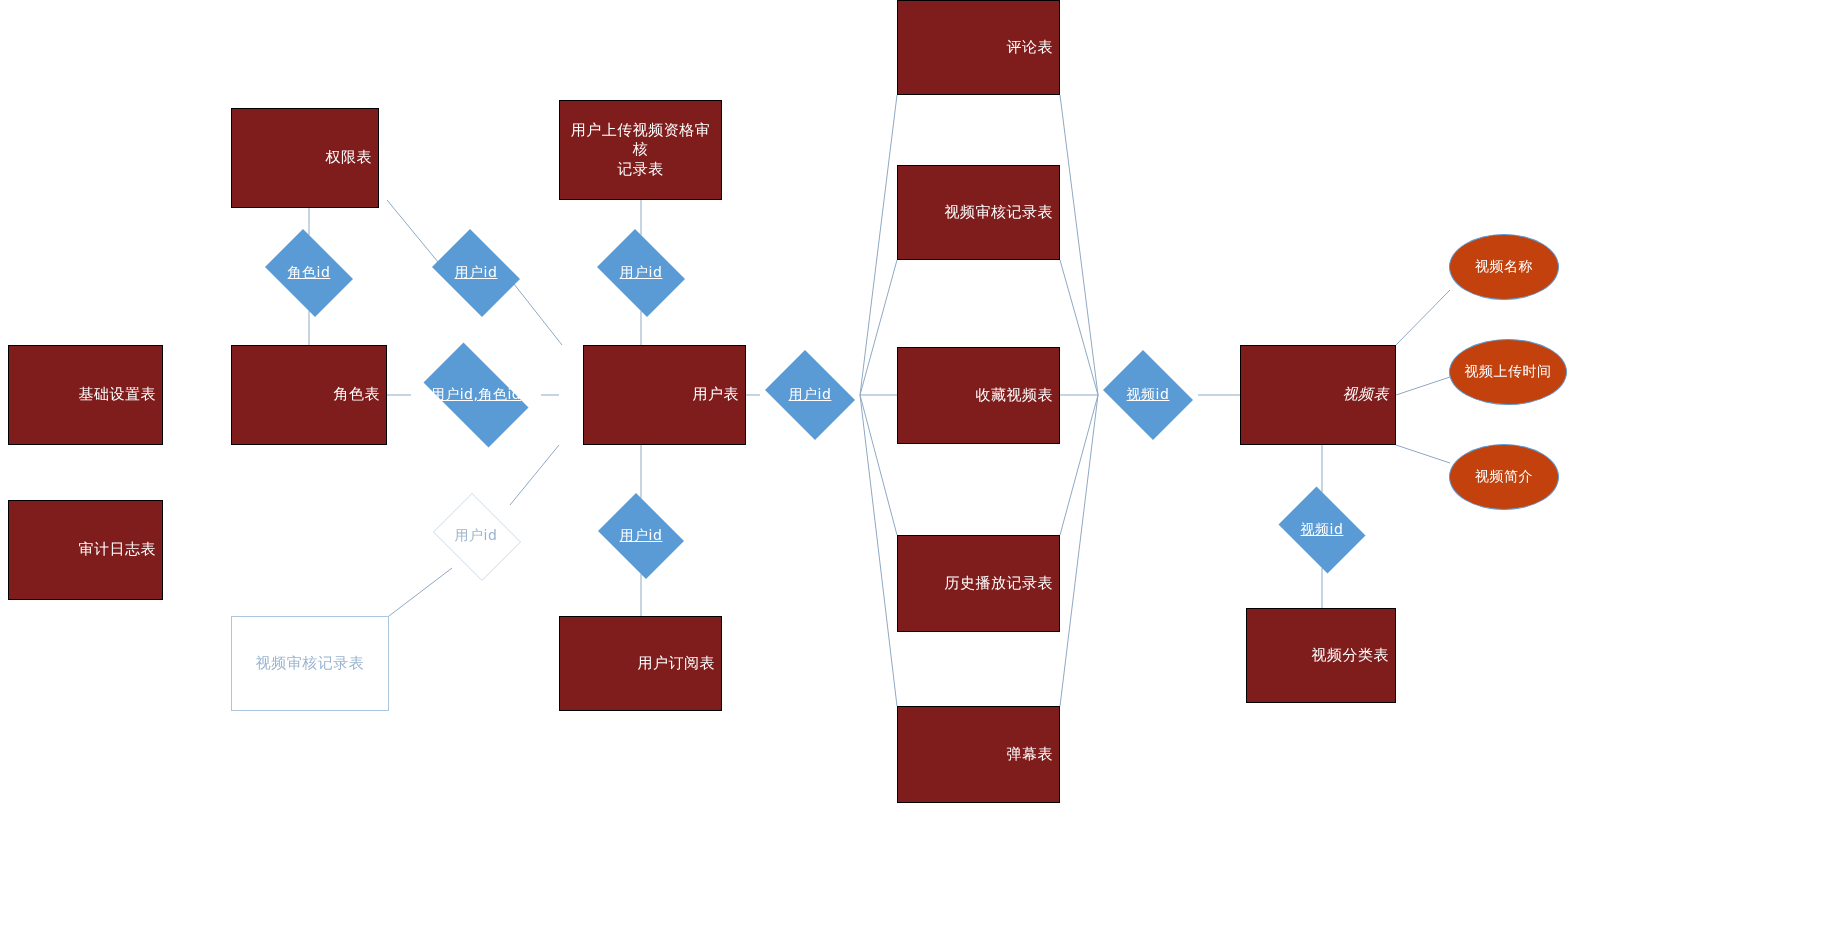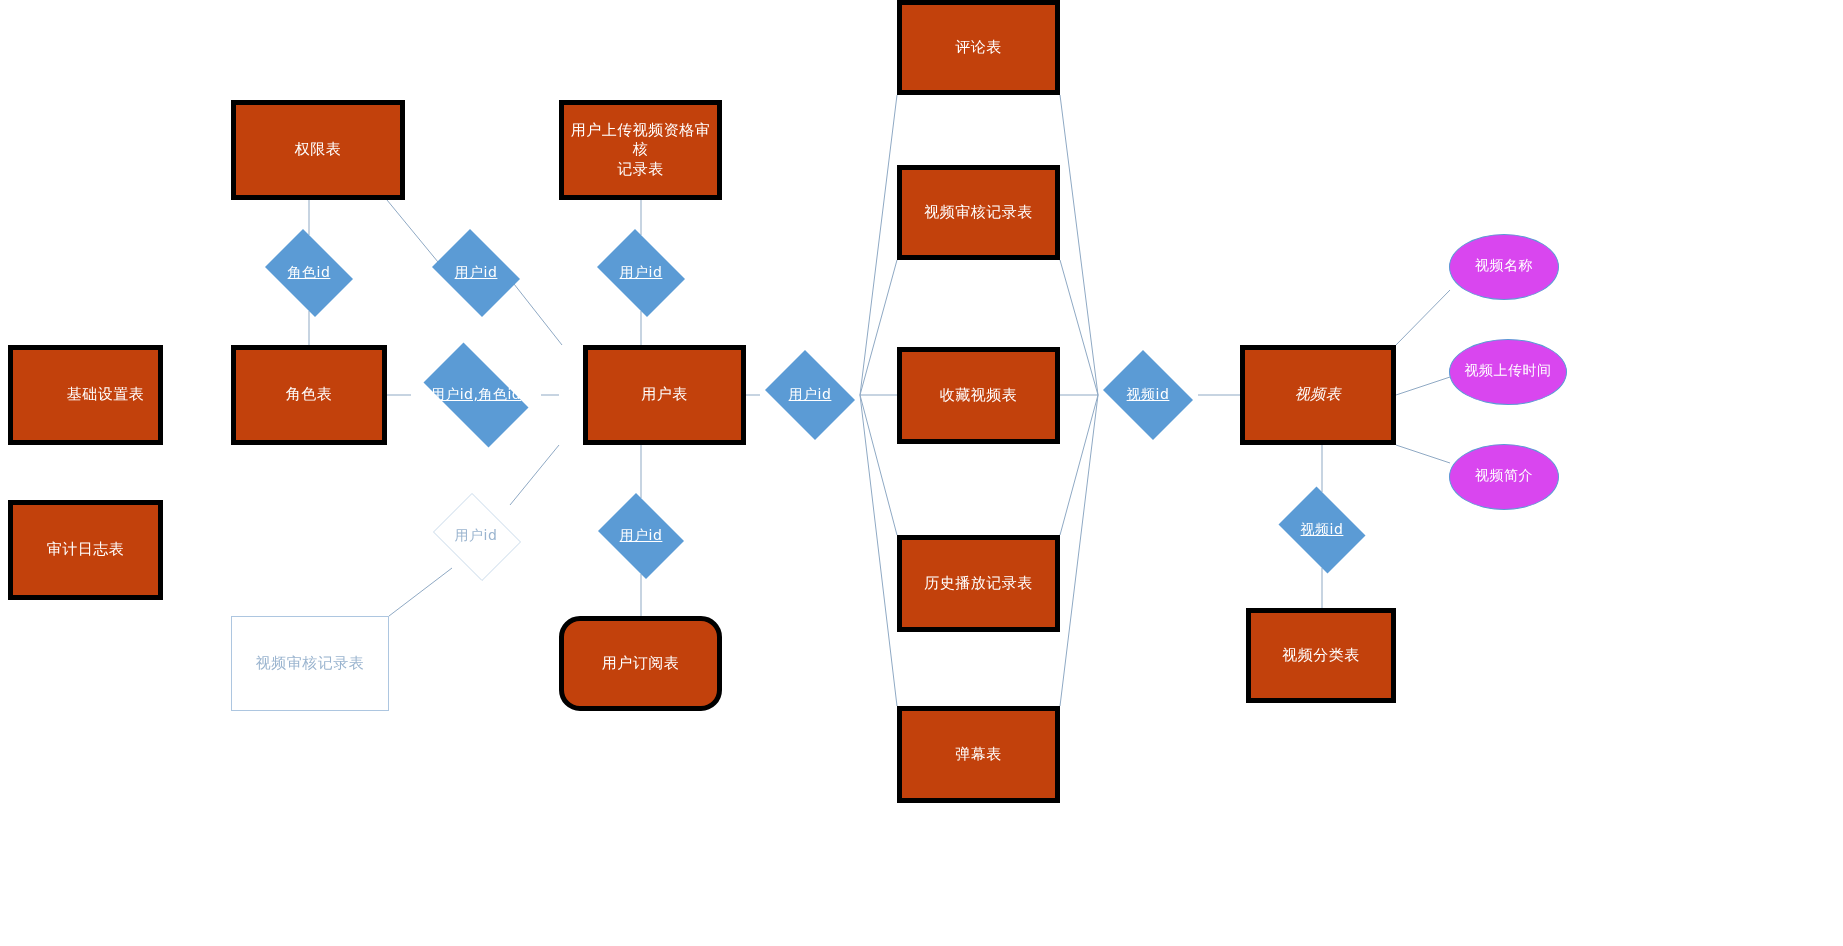--- a/index.html
+++ b/index.html
@@ -32,22 +32,23 @@
     display: flex;
     align-items: center;
     justify-content: center;
     text-align: center;
     line-height: 1.28;
     color: #ffffff;
     font-size: 15px;
     letter-spacing: 0.5px;
   }
   .entity {
-    background: #c2410c;
-    border: 5px solid #000000;
+    background: #7f1d1d;
+    border: 1px solid #000000;
+    justify-content: flex-end;
   }
   .entity-ghost {
     background: #ffffff;
     border: 1px solid #adc6e0;
     color: #9ab4cf;
   }
   .rel {
     background: transparent;
     border: none;
     text-decoration: underline;
@@ -68,25 +69,24 @@
   .rel-ghost .lbl {
     color: #9ab4cf;
   }
   .rel .lbl {
     position: relative;
     z-index: 3;
     white-space: nowrap;
     font-size: 14px;
   }
   .attr {
-    background: #d946ef;
+    background: #c2410c;
     border: 1px solid #5b9bd5;
     border-radius: 50%;
     font-size: 14px;
-    font-family: Liberation Mono, monospace;
   }
   .txt {
     position: relative;
     z-index: 2;
     padding: 0 6px;
     white-space: pre-line;
   }
 </style>
 </head>
 <body style="background: rgb(255, 255, 255);">
@@ -123,37 +123,37 @@
       <polyline points="1322,445 1322,492" fill="none" stroke="#8fa9c4" stroke-width="1"></polyline>
       <polyline points="1322,568 1322,608" fill="none" stroke="#8fa9c4" stroke-width="1"></polyline>
     </svg>
   <div id="nodes">
       <div class="node entity" style="left: 8px; top: 345px; width: 155px; height: 100px; padding-left: 40px;">
         <span class="txt">基础设置表</span>
       </div>
       <div class="node entity" style="left: 8px; top: 500px; width: 155px; height: 100px;">
         <span class="txt">审计日志表</span>
       </div>
-      <div class="node entity" style="left: 231px; top: 100px; width: 174px; height: 100px;">
+      <div class="node entity" style="left: 231px; top: 108px; width: 148px; height: 100px;">
         <span class="txt">权限表</span>
       </div>
       <div class="node entity" style="left: 231px; top: 345px; width: 156px; height: 100px;">
         <span class="txt">角色表</span>
       </div>
       <div class="node entity-ghost" style="left: 231px; top: 616px; width: 158px; height: 95px;">
         <span class="txt">视频审核记录表</span>
       </div>
       <div class="node entity" style="left: 559px; top: 100px; width: 163px; height: 100px;">
         <span class="txt">用户上传视频资格审核
 记录表</span>
       </div>
       <div class="node entity" style="left: 559px; top: 345px; width: 163px; height: 100px; margin-left: 24px;">
         <span class="txt">用户表</span>
       </div>
-      <div class="node entity" style="left: 559px; top: 616px; width: 163px; height: 95px; border-radius: 21px;">
+      <div class="node entity" style="left: 559px; top: 616px; width: 163px; height: 95px;">
         <span class="txt">用户订阅表</span>
       </div>
       <div class="node entity" style="left: 897px; top: 0px; width: 163px; height: 95px;">
         <span class="txt">评论表</span>
       </div>
       <div class="node entity" style="left: 897px; top: 165px; width: 163px; height: 95px;">
         <span class="txt">视频审核记录表</span>
       </div>
       <div class="node entity" style="left: 897px; top: 347px; width: 163px; height: 97px;">
         <span class="txt">收藏视频表</span>

